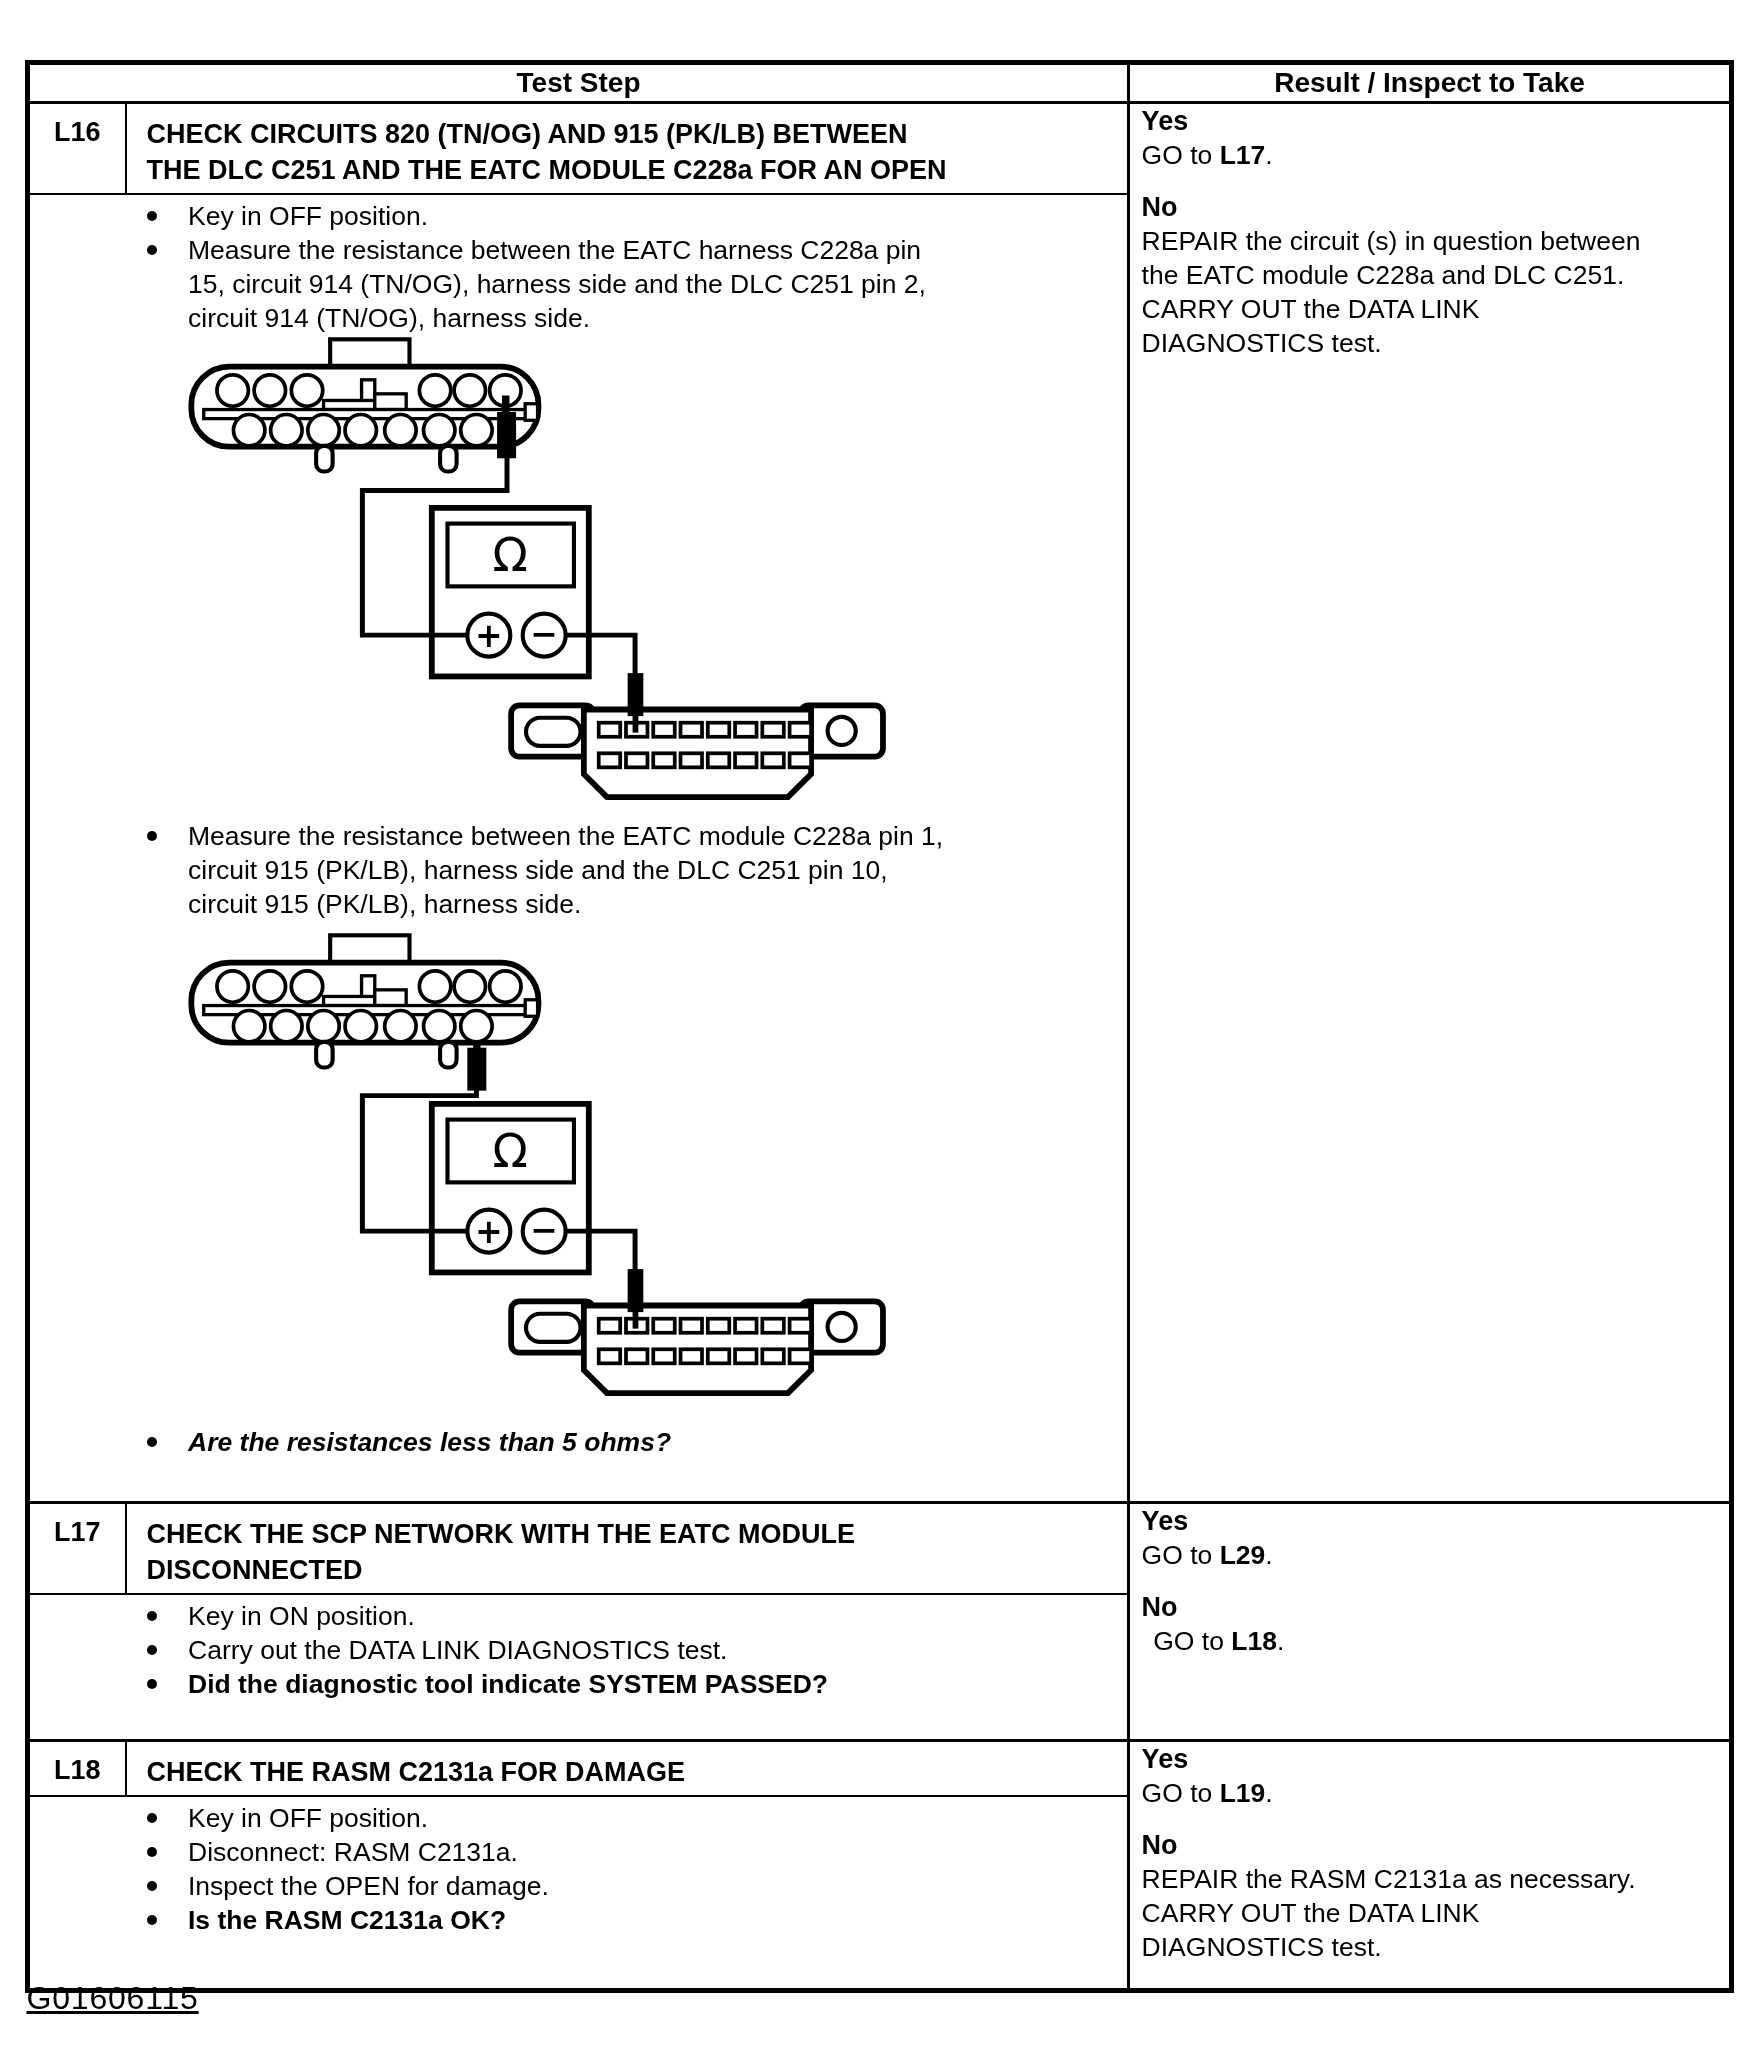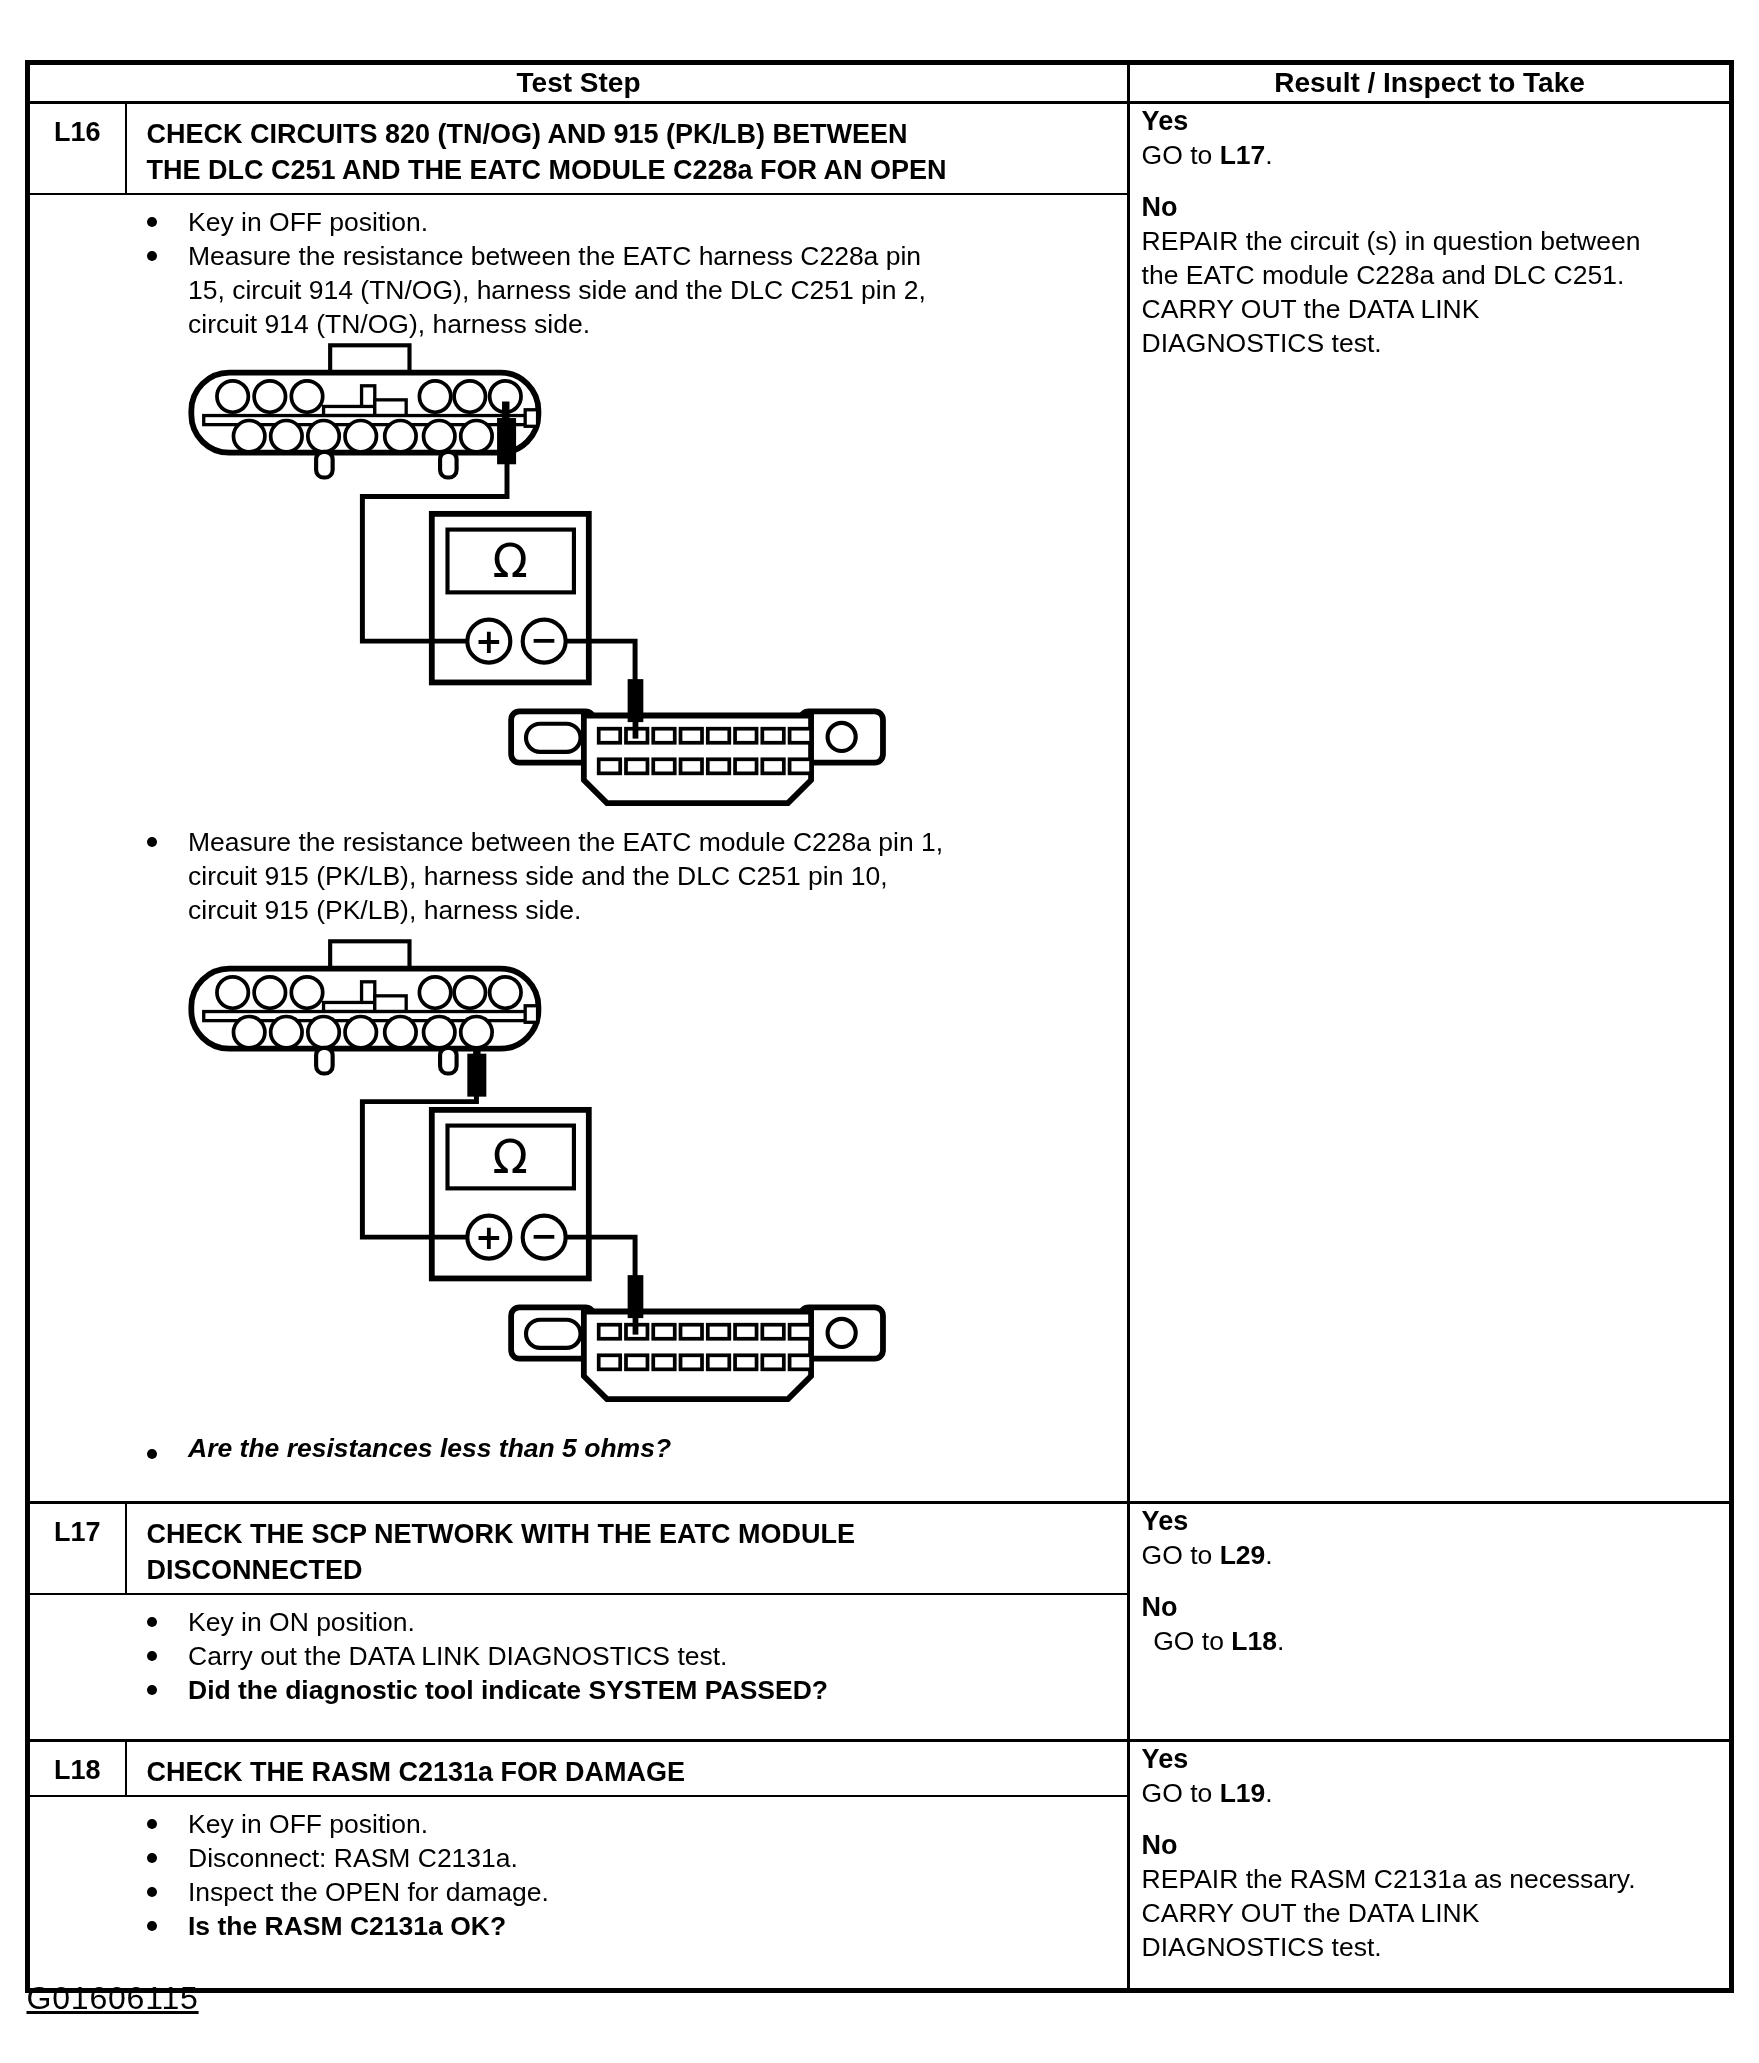--- a/index.html
+++ b/index.html
@@ -31,30 +31,30 @@
 
   .h-l16-title { height:74px; }
   .h-l16-body  { height:1309px; }
   .h-l17-title { height:77px; }
   .h-l17-body  { height:147px; }
   .h-l18-title { height:55px; }
   .h-l18-body  { height:195px; }
 
   .title-line { display:block; }
 
-  .steps { padding-top:10px; }
+  .steps { padding-top:4px; }
   .step { display:flex; font-size:26.5px; line-height:34px; }
   .step .dot { flex:0 0 auto; width:10px; height:10px; border-radius:50%;
                background:#000; margin:12.4px 0 0 117px; }
   .step .step-text { margin-left:31px; }
   .step .step-text span { display:block; }
   .step.bold-step { font-weight:bold; }
   .step.italic-step { font-style:italic; }
   .mt-14 { margin-top:11.6px; }
-  .mt-26 { margin-top:21.5px;align-items:center; }
+  .mt-26 { margin-top:21.5px; }
 
   .answer { font-weight:bold; font-size:27px; }
   .action { font-size:26.5px; }
   .action .go-link { font-weight:bold; }
   .action .line { display:block; }
   .gap-above { margin-top:18px; }
   .indent-sm { padding-left:11.6px; }
 
   svg.diagram { display:block; margin-left:124px; margin-top:1.7px; }
   svg.diagram.second { margin-top:11.6px; }

